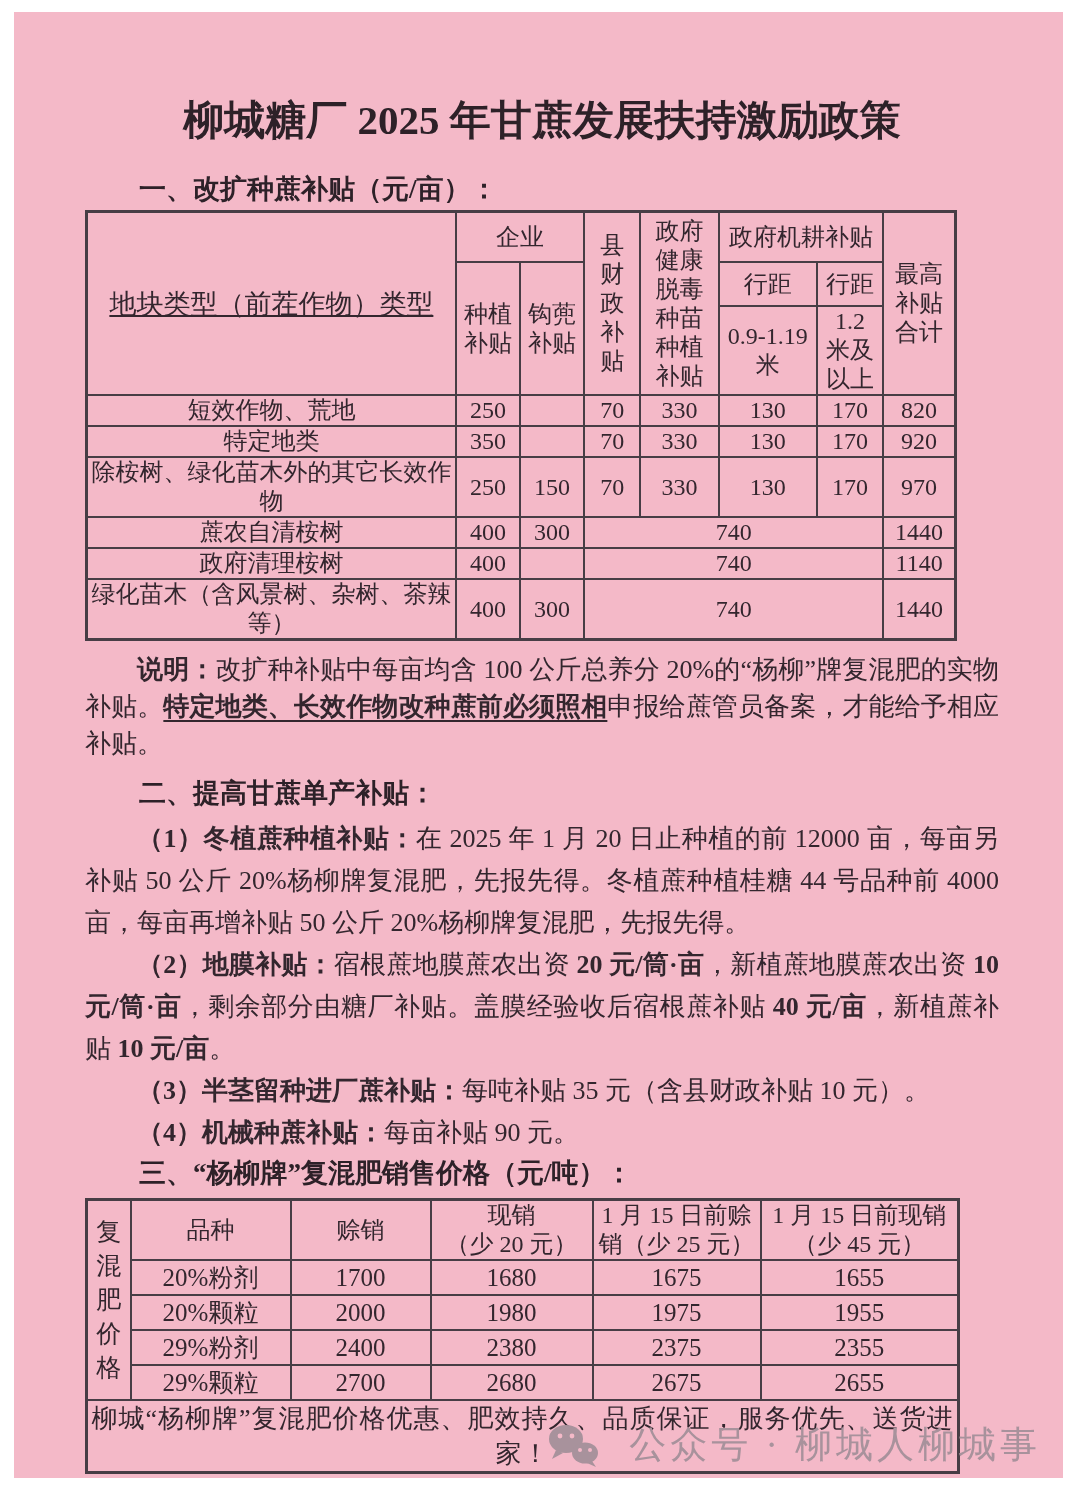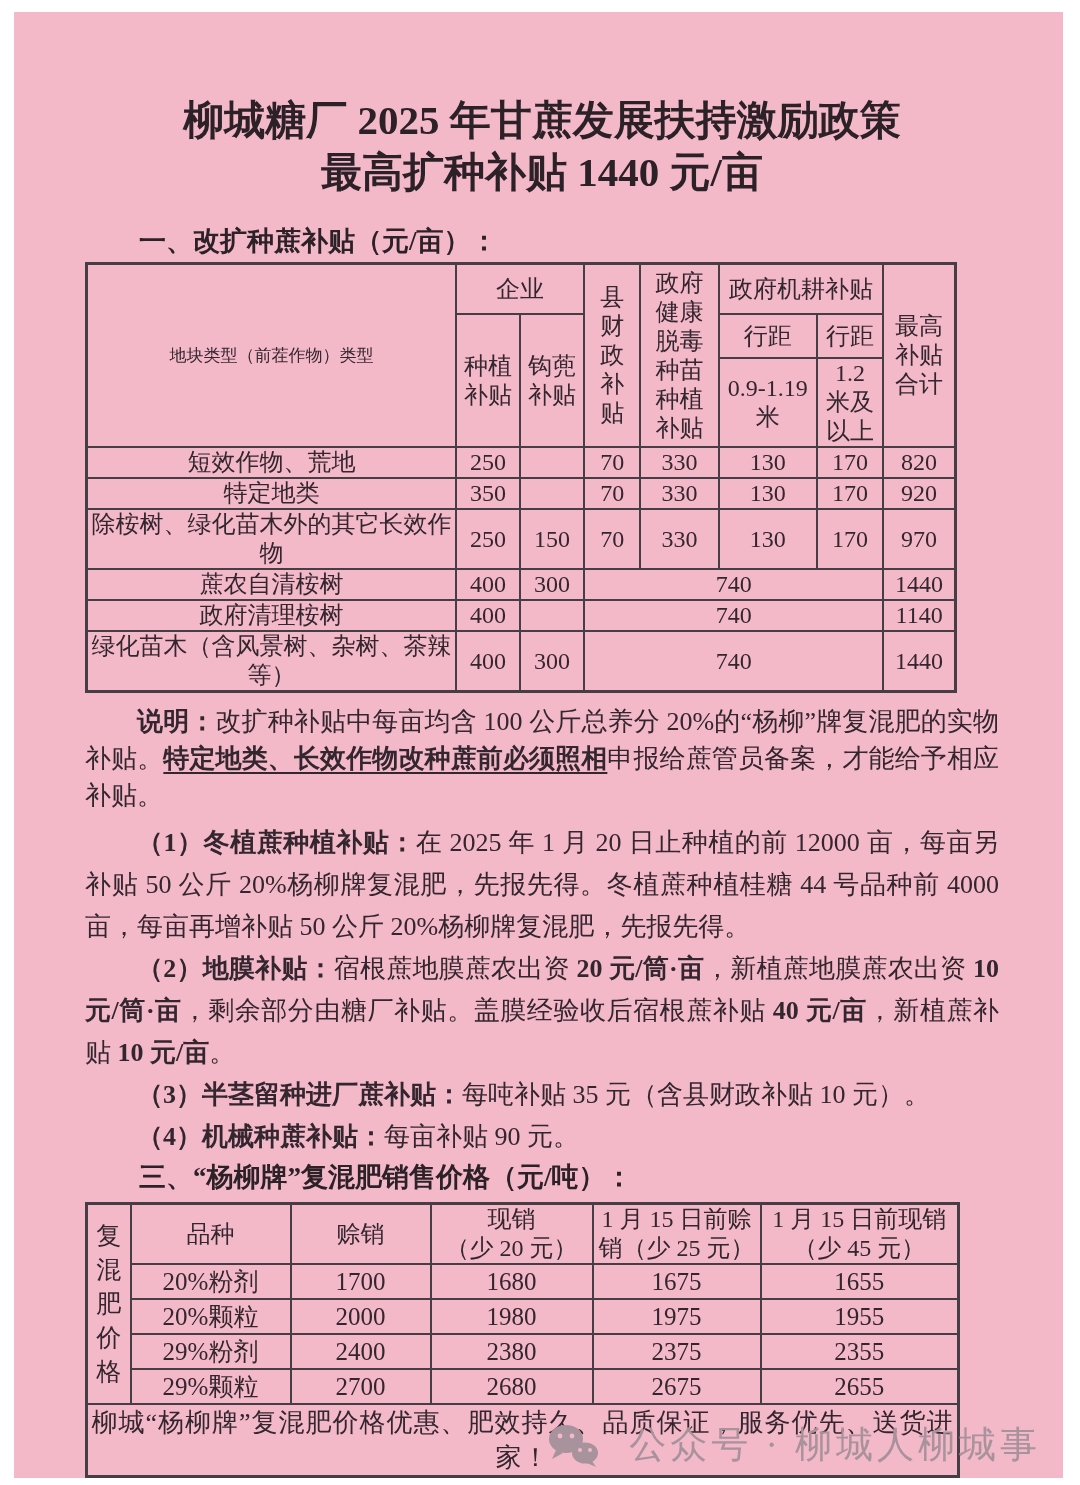--- a/index.html
+++ b/index.html
@@ -58,38 +58,37 @@
     gap:30px;color:#a8929c;font-size:37px;letter-spacing:4px;
   }
 </style>
 </head>
 <body>
 
 <div class="paper">
   <div class="content">
 
     <div class="title first">柳城糖厂 2025 年甘蔗发展扶持激励政策</div>
-    <div class="title">最高扩种补贴 1440 元/亩</div>
 
     <h2 class="s1">一、改扩种蔗补贴（元/亩）：</h2>
 
     <table id="table1">
       <colgroup>
         <col style="width:368px">
           <col style="width:64px">
           <col style="width:64px">
         <col style="width:56px">
           <col style="width:78px">
           <col style="width:98px">
         <col style="width:66px">
           <col style="width:72px">
       </colgroup>
       <thead>
         <tr class="r1">
-          <th rowspan="3" style="font-size:17px;">地块类型（前茬作物）类型</th>
+          <th rowspan="3" style="font-size:27px;text-decoration:underline;">地块类型（前茬作物）类型</th>
           <th colspan="2">企业</th>
           <th rowspan="3" class="pre">县
 财
 政
 补
 贴</th>
           <th rowspan="3" class="pre">政府
 健康
 脱毒
 种苗
@@ -166,20 +165,21 @@
             <td>400</td>
             <td>300</td>
             <td colspan="4">740</td>
             <td>1440</td>
           </tr>
         </tbody>
     </table>
 
     <p class="para"><span style="font-weight: bold;">说明：</span><span>改扩种补贴中每亩均含 100 公斤总养分 20%的“杨柳”牌复混肥的实物补贴。</span><span class="u" style="font-weight: bold;">特定地类、长效作物改种蔗前必须照相</span><span>申报给蔗管员备案，才能给予相应补贴。</span></p>
 
+    <h2 class="s2">二、提高甘蔗单产补贴：</h2>
 
     <p class="item first"><span style="font-weight: bold;">（1）冬植蔗种植补贴：</span><span>在 2025 年 1 月 20 日止种植的前 12000 亩，每亩另补贴 50 公斤 20%杨柳牌复混肥，先报先得。冬植蔗种植桂糖 44 号品种前 4000 亩，每亩再增补贴 50 公斤 20%杨柳牌复混肥，先报先得。</span></p>
     <p class="item"><span style="font-weight: bold;">（2）地膜补贴：</span><span>宿根蔗地膜蔗农出资 </span><span style="font-weight: bold;">20 元/筒·亩</span><span>，新植蔗地膜蔗农出资 </span><span style="font-weight: bold;">10 元/筒·亩</span><span>，剩余部分由糖厂补贴。盖膜经验收后宿根蔗补贴 </span><span style="font-weight: bold;">40 元/亩</span><span>，新植蔗补贴 </span><span style="font-weight: bold;">10 元/亩</span><span>。</span></p>
     <p class="item"><span style="font-weight: bold;">（3）半茎留种进厂蔗补贴：</span><span>每吨补贴 35 元（含县财政补贴 10 元）。</span></p>
     <p class="item"><span style="font-weight: bold;">（4）机械种蔗补贴：</span><span>每亩补贴 90 元。</span></p>
 
     <h2 class="s3">三、“杨柳牌”复混肥销售价格（元/吨）：</h2>
 
     <table id="table2">
       <colgroup>

